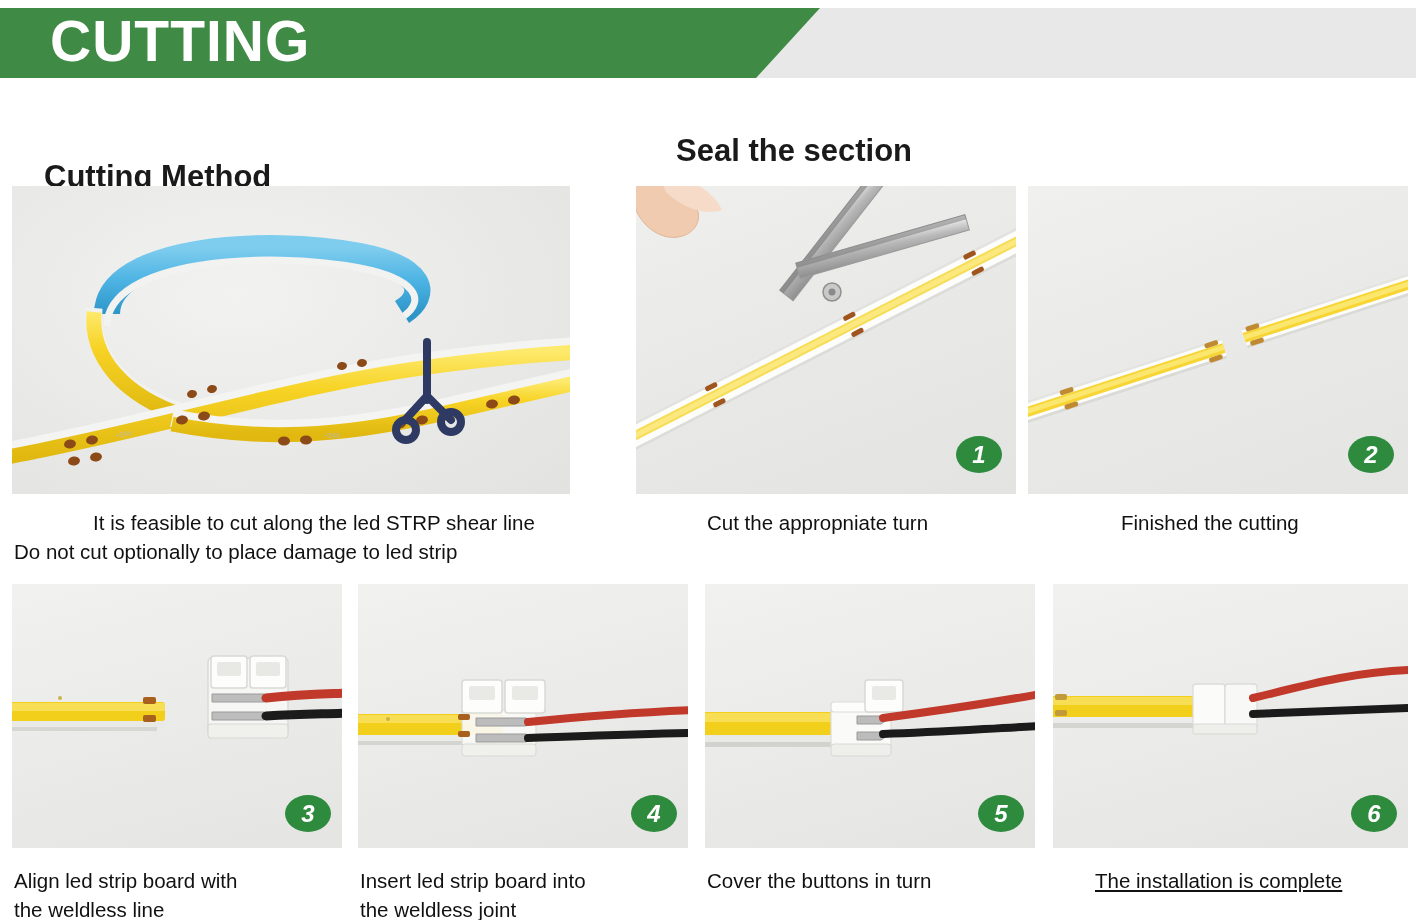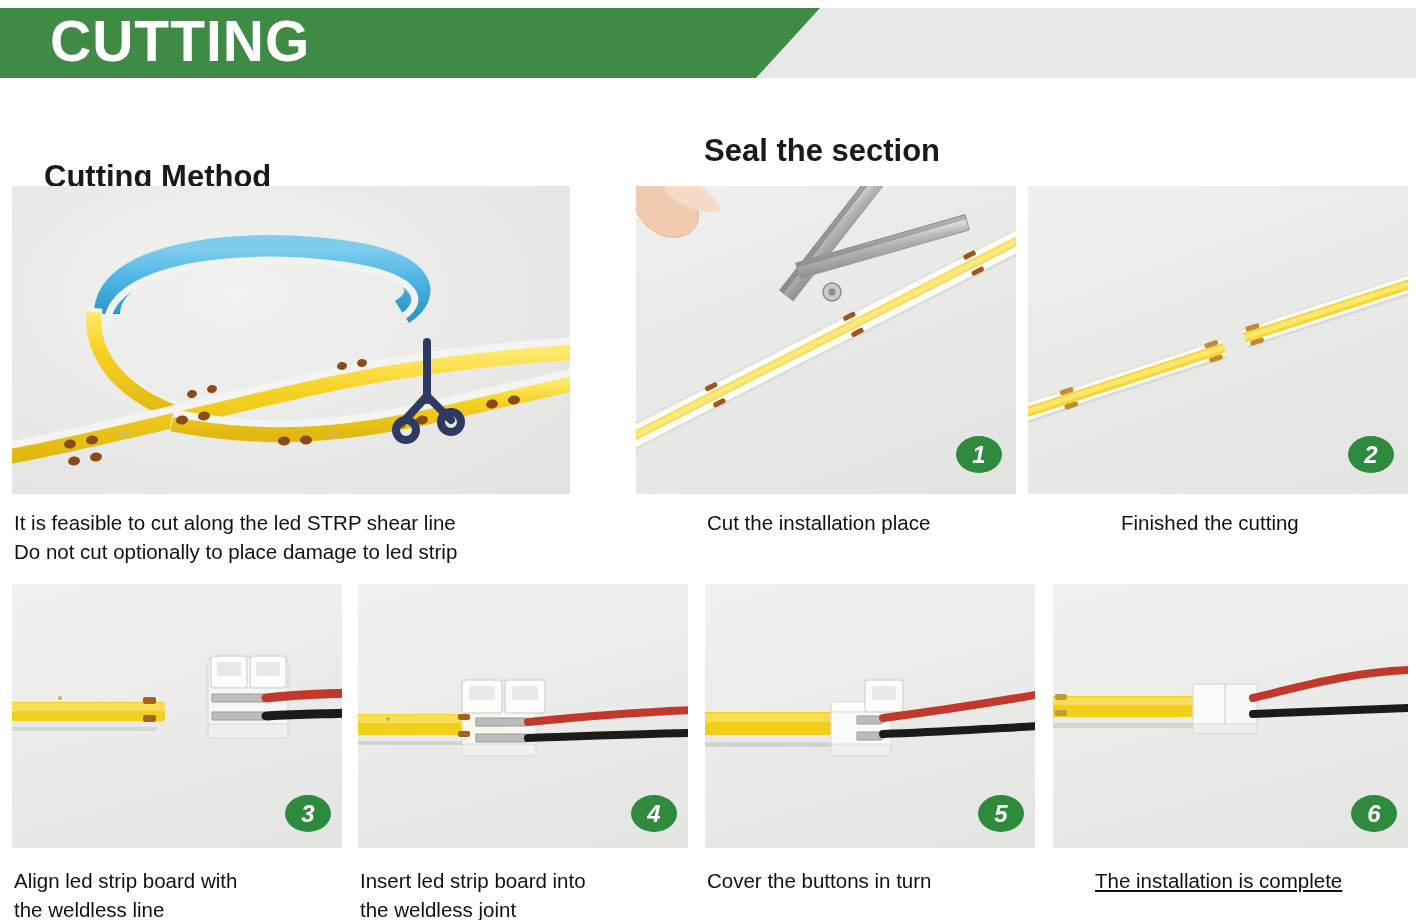--- a/index.html
+++ b/index.html
@@ -33,21 +33,21 @@
     white-space:nowrap;
   }
 
   
   .sec-h{
     position:absolute;
     font-size:31px;font-weight:bold;color:#1a1a1a;
     letter-spacing:0px;white-space:nowrap;
   }
   #h-cutting-method{left:44px;top:133px;margin-top:26px;}
-  #h-seal-section{left:704px;top:133px;}
+  #h-seal-section{left:676px;top:133px;}
 
   
   .panel{
     position:absolute;
     background:#ececeb;
     overflow:hidden;
   }
 
   .badge{
     position:absolute;
@@ -185,21 +185,21 @@
         <line x1="38" y1="4" x2="38" y2="62"></line>
         <line x1="38" y1="58" x2="62" y2="82"></line>
         <line x1="38" y1="58" x2="16" y2="82"></line>
       </g>
       <circle cx="62" cy="84" r="10" stroke="#2e3a63" stroke-width="8" fill="none"></circle>
       <circle cx="17" cy="92" r="10" stroke="#2e3a63" stroke-width="8" fill="none"></circle>
     </svg>
   </div>
 </div>
 
-<div class="caption" style="left:14px;top:508px;width:600px;">It is feasible to cut along the led STRP shear line</div>
+<div class="caption" style="left:14px;top:508px;width:600px;text-align:center;">It is feasible to cut along the led STRP shear line</div>
 <div class="caption" style="left:14px;top:537px;width:600px;">Do not cut optionally to place damage to led strip</div>
 
 <div class="panel" id="photo-1">
   <div class="bg"></div>
   <svg width="380" height="308" viewBox="0 0 380 308" style="position:absolute;left:0;top:0;">
     <defs>
       <linearGradient id="blade" x1="0" y1="0" x2="1" y2="1">
         <stop offset="0%" stop-color="#fbfbfb"></stop>
         <stop offset="45%" stop-color="#b9b9b9"></stop>
         <stop offset="100%" stop-color="#8d8d8d"></stop>
@@ -236,21 +236,21 @@
     </g>
 
     <circle cx="196" cy="106" r="9" fill="#c9c9c9" stroke="#8f8f8f" stroke-width="1.5"></circle>
     <circle cx="196" cy="106" r="3.5" fill="#8a8a8a"></circle>
 
     <path d="M -6 -12 C 30 -14, 56 4, 62 26 C 66 42, 48 56, 28 50 C 8 44, -8 22, -6 -12 Z" fill="#f0cbb0" stroke="#e0b79a" stroke-width="1"></path>
     <path d="M 22 -14 C 54 -10, 78 6, 86 24 C 70 30, 46 22, 30 6 Z" fill="#f6dcc8"></path>
   </svg>
   <div class="badge" style="left:320px;top:250px;">1</div>
 </div>
-<div class="caption" style="left:707px;top:508px;width:320px;">Cut the installation place</div>
+<div class="caption" style="left:707px;top:508px;width:320px;">Cut the appropniate turn</div>
 
 <div class="panel" id="photo-2">
   <div class="bg"></div>
   <svg width="380" height="308" viewBox="0 0 380 308" style="position:absolute;left:0;top:0;">
 
     <g transform="rotate(-18 100 190)">
       <rect x="-70" y="182" width="270" height="22" fill="#fdfdfc"></rect>
       <rect x="-70" y="182" width="270" height="3" fill="#e4e4e1"></rect>
       <rect x="-70" y="201" width="270" height="3" fill="#dadad6"></rect>
       <rect x="-70" y="188" width="270" height="10" fill="#f6d534"></rect>

